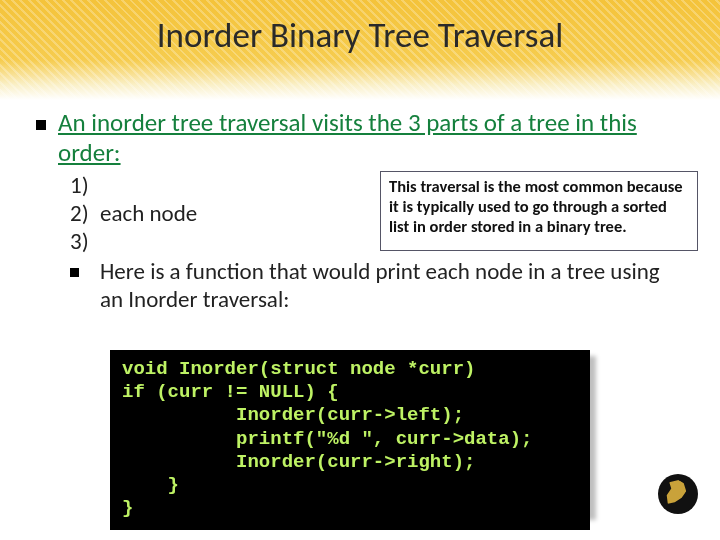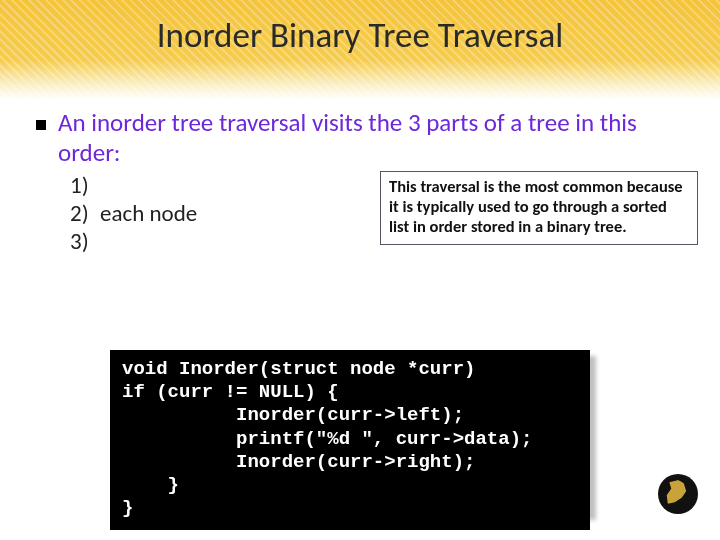--- a/index.html
+++ b/index.html
@@ -32,47 +32,47 @@
   }
   .content {
     position: absolute;
     top: 108px; left: 36px; right: 30px;
   }
   .row { display: flex; align-items: flex-start; margin-bottom: 2px; }
   .bullet-sq {
     width: 10px; height: 10px; background: #000; flex: 0 0 auto;
     margin-top: 12px; margin-right: 12px;
   }
-  .main-text { font-size: 25px; color: #6d28d9; line-height: 1.18; }
+  .main-text { font-size: 25px; color: #15803d; line-height: 1.18; text-decoration: underline; }
   .sublist { margin-left: 34px; margin-top: 4px; position: relative; }
   .subrow { display: flex; align-items: flex-start; }
   .subnum { width: 30px; flex: 0 0 30px; font-size: 23px; color: #222; }
   .subtxt { font-size: 23px; color: #222; }
   .sub-bullet {
     width: 9px; height: 9px; background: #000; flex: 0 0 auto;
     margin-top: 11px; margin-right: 21px;
   }
   .callout {
     position: absolute;
     top: 0px; right: -8px;
     width: 318px;
     border: 1.5px solid #556;
     background: #fff;
-    padding: 4px 8px 8px 8px;
+    padding: 4px 8px 14px 8px;
     font-size: 16.5px;
     line-height: 1.22;
     font-weight: 700;
     color: #111;
   }
   .code-block {
     position: absolute;
     left: 110px; top: 350px;
     width: 480px;
     background: #000;
-    color: #ffffff;
+    color: #bef264;
     font-family: "Courier New", monospace;
     font-size: 19px;
     font-weight: bold;
     line-height: 1.22;
     padding: 8px 12px 10px 12px;
     white-space: pre;
   }
   .code-shadow {
     position: absolute;
     left: 116px; top: 356px;
@@ -116,20 +116,24 @@
       <div class="subrow">
         <div class="subnum">1)</div>
       </div>
       <div class="subrow">
         <div class="subnum">2)</div>
         <div class="subtxt">each node</div>
       </div>
       <div class="subrow">
         <div class="subnum">3)</div>
       </div>
+      <div class="subrow" style="margin-top:2px">
+        <div class="sub-bullet"></div>
+        <div class="subtxt" style="max-width:560px">Here is a function that would print each node in a tree using an Inorder traversal:</div>
+      </div>
     </div>
   </div>
 
   <div class="code-shadow"></div>
   <div class="code-block">void Inorder(struct node *curr)
 if (curr != NULL) {
           Inorder(curr-&gt;left);
           printf("%d ", curr-&gt;data);
           Inorder(curr-&gt;right);
     }

